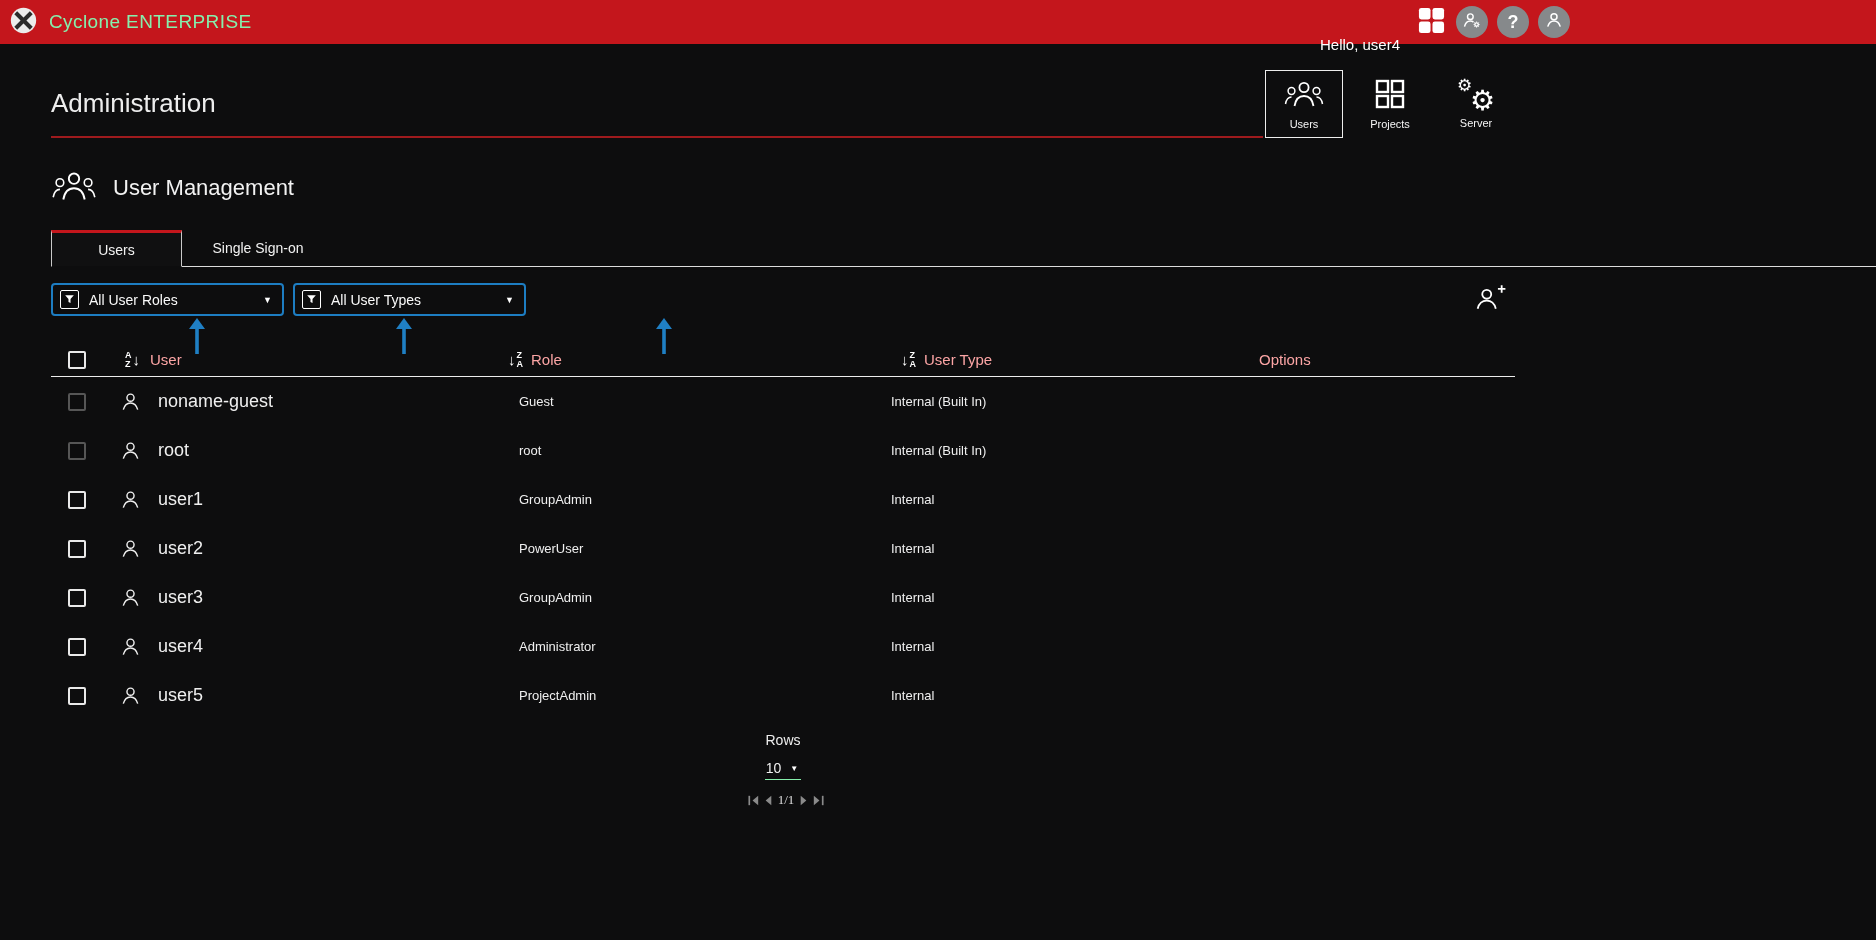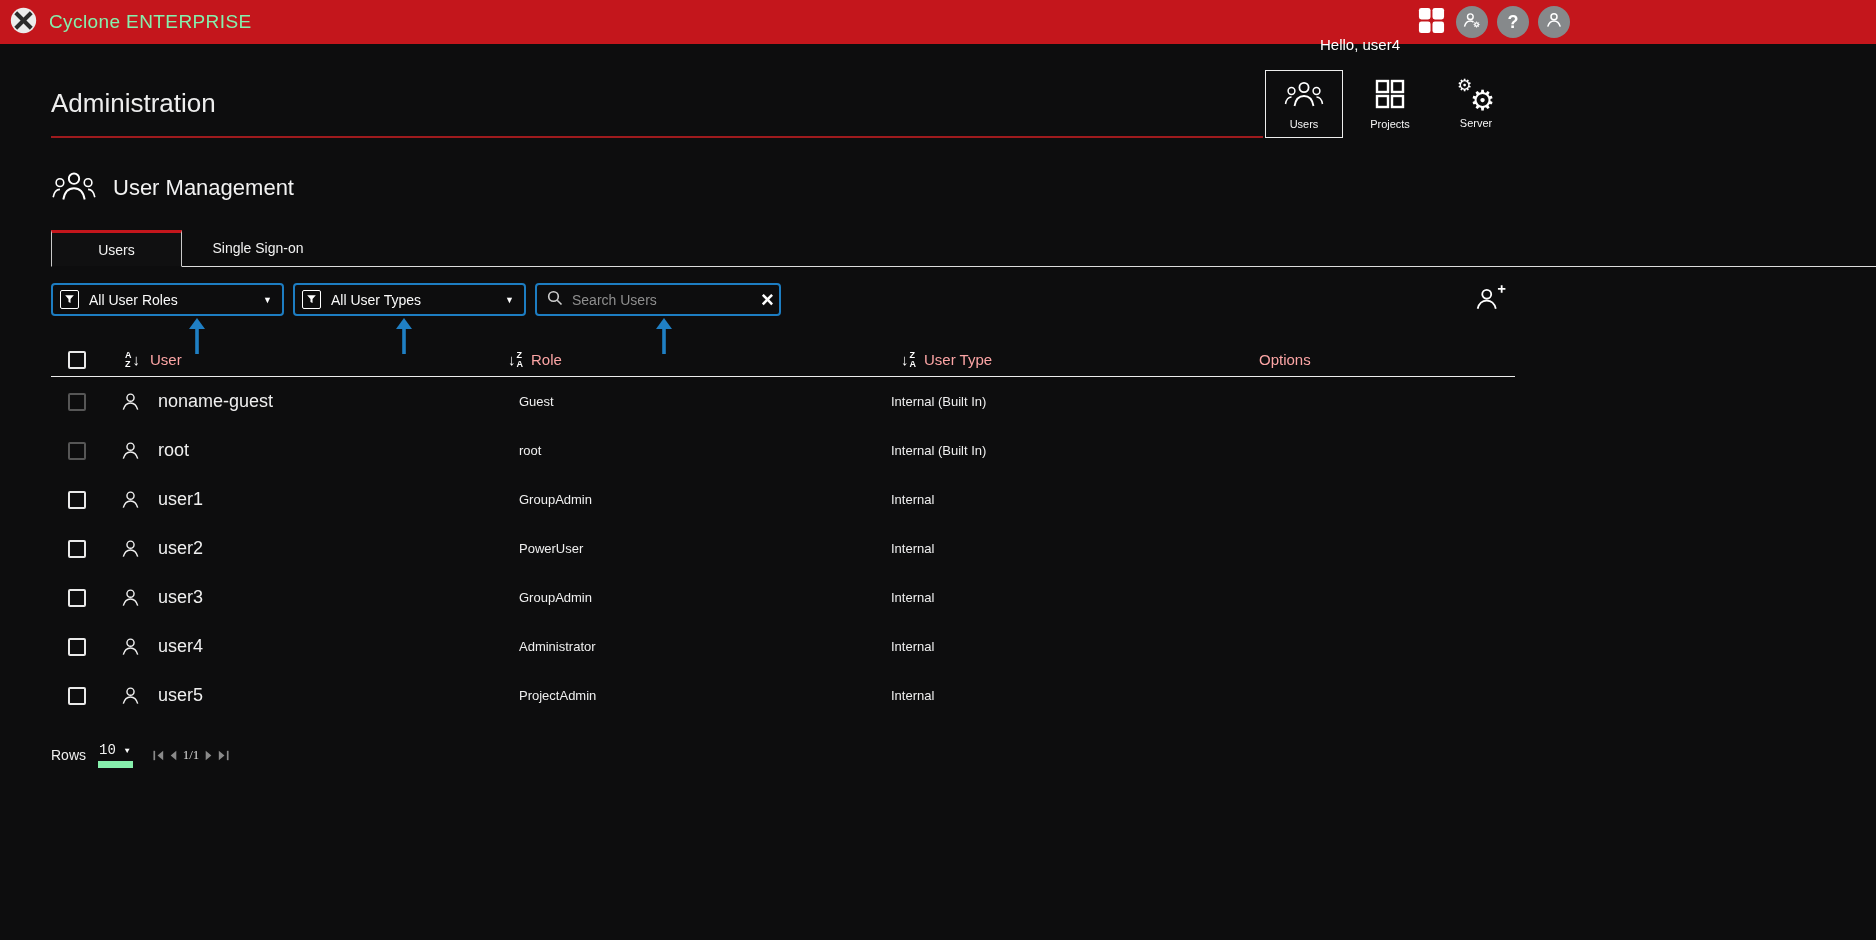--- a/index.html
+++ b/index.html
@@ -127,25 +127,25 @@
   .thead .c-type { padding-left:10px; display:flex; align-items:center; gap:8px; }
   .th-label { font-size:15px; color:#fca5a5; }
   .uname { font-size:18px; color:#efefef; }
   .sort-icon { display:flex; align-items:center; gap:1px; cursor:pointer; }
   .sort-letters { display:flex; flex-direction:column; font-size:9px; font-weight:700; line-height:9px; color:#fff; }
   .sort-letters i { font-style:normal; }
   .s-arrow { font-size:15px; color:#fff; line-height:16px; }
   .person-icon { display:flex; }
 
   
-  .footer { display:flex; align-items:center; gap:12px; margin-top:22px; font-size:14px; }
+  .footer { display:flex; align-items:center; gap:12px; margin-top:12px; font-size:14px;flex-direction:column; }
   .rows-label { color:#eee; }
   .rows-select {
     display:inline-flex; align-items:center; gap:9px;
-    border-bottom:7px solid #86efac; padding:0 3px 3px 1px; cursor:pointer;font-family:Liberation Mono, monospace;
+    border-bottom:1px solid #86efac; padding:0 3px 3px 1px; cursor:pointer;
   }
   .rs-caret { font-size:8px; color:#fff; }
   .pg-group { display:flex; align-items:center; gap:0; margin-left:6px;font-family:Liberation Serif, serif; }
   .pg-btn { display:flex; cursor:pointer; }
   .pg-indicator { color:#ddd; font-size:13px; margin:0 2px; }
 </style>
 </head>
 <body>
 
 <div class="topbar">
@@ -269,30 +269,20 @@
       </div>
       <div class="dropdown">
         <span class="funnel-box">
           <svg width="11" height="11" viewBox="0 0 14 14">
               <path d="M1.5 1.5h11l-4.2 5v5l-2.6-1.4V6.5z" fill="#fff"></path>
             </svg>
         </span>
         <span class="dd-label">All User Types</span>
         <span class="dd-caret">▼</span>
       </div>
-      <div class="searchbox">
-        <span>
-          <svg width="18" height="18" viewBox="0 0 18 18" fill="none" stroke="#cfcfcf" stroke-width="1.6">
-            <circle cx="7.5" cy="7.5" r="4.8"></circle>
-            <path d="M11.2 11.2L15.5 15.5"></path>
-          </svg>
-        </span>
-        <input class="search-input" placeholder="Search Users" style="">
-        <span class="clear-x">×</span>
-      </div>
       <span class="add-user-btn">
         <svg width="32" height="27" viewBox="0 0 30 25" fill="none" stroke="#fff" stroke-width="1.7">
           <circle cx="11" cy="9.5" r="4.2"></circle>
           <path d="M2.5 23c1.3-5 4.6-7.5 8.5-7.5s7.2 2.5 8.5 7.5"></path>
           <path d="M21.5 4.5h7M25 1v7"></path>
         </svg>
       </span>
     </div>
     <span class="annot-arrow a1">
       <svg width="16" height="36" viewBox="0 0 16 36">

